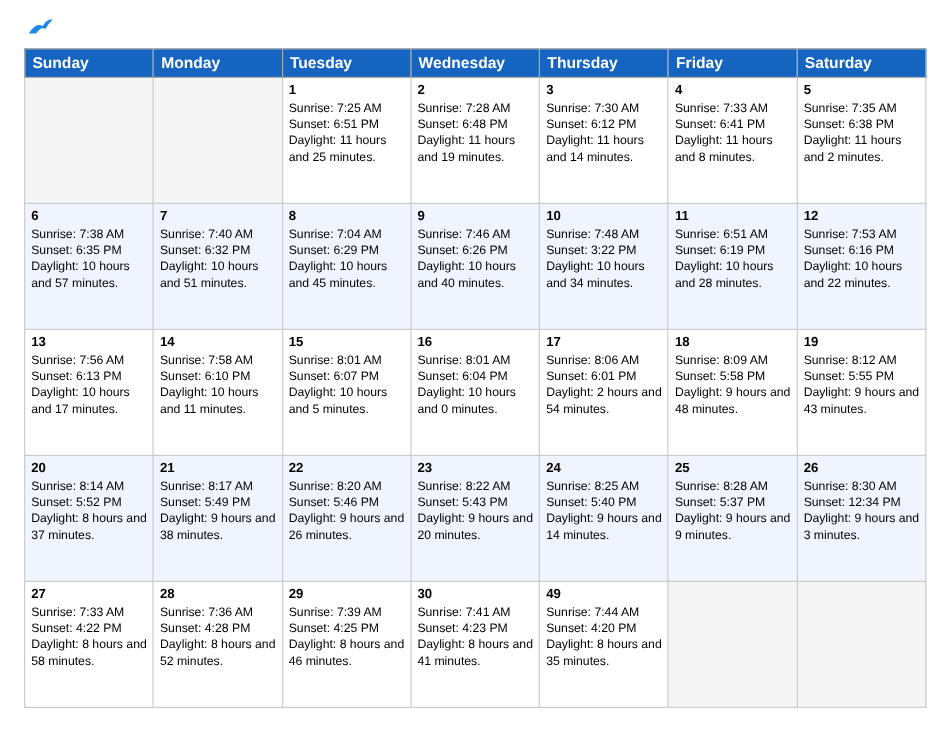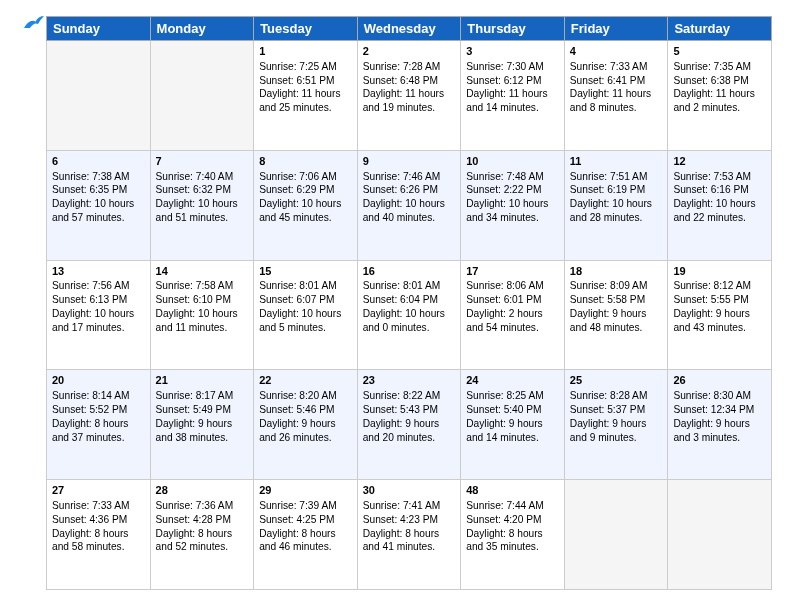--- a/index.html
+++ b/index.html
@@ -8,21 +8,21 @@
       background: #fff;
       width: 792px;
       height: 612px;
       overflow: hidden;
     }
     .page {
       width: 792px;
       height: 612px;
       padding: 16px 20px 22px 20px;
       display: flex;
-      flex-direction: row;
+      flex-direction: column;
     }
     .header {
       display: flex;
       justify-content: space-between;
       align-items: flex-start;
       margin-bottom: 8px;
     }
     .logo {
       display: flex;
       flex-direction: column;
@@ -154,39 +154,39 @@
             <div>Daylight: 10 hours and 57 minutes.</div>
           </td>
           <td>
             <span class="day-num">7</span>
             <div>Sunrise: 7:40 AM</div>
             <div>Sunset: 6:32 PM</div>
             <div>Daylight: 10 hours and 51 minutes.</div>
           </td>
           <td>
             <span class="day-num">8</span>
-            <div>Sunrise: 7:06 AM</div>
+            <div>Sunrise: 7:04 AM</div>
             <div>Sunset: 6:29 PM</div>
             <div>Daylight: 10 hours and 45 minutes.</div>
           </td>
           <td>
             <span class="day-num">9</span>
             <div>Sunrise: 7:46 AM</div>
             <div>Sunset: 6:26 PM</div>
             <div>Daylight: 10 hours and 40 minutes.</div>
           </td>
           <td>
             <span class="day-num">10</span>
             <div>Sunrise: 7:48 AM</div>
-            <div>Sunset: 2:22 PM</div>
+            <div>Sunset: 3:22 PM</div>
             <div>Daylight: 10 hours and 34 minutes.</div>
           </td>
           <td>
             <span class="day-num">11</span>
-            <div>Sunrise: 7:51 AM</div>
+            <div>Sunrise: 6:51 AM</div>
             <div>Sunset: 6:19 PM</div>
             <div>Daylight: 10 hours and 28 minutes.</div>
           </td>
           <td>
             <span class="day-num">12</span>
             <div>Sunrise: 7:53 AM</div>
             <div>Sunset: 6:16 PM</div>
             <div>Daylight: 10 hours and 22 minutes.</div>
           </td>
         </tr>
@@ -275,21 +275,21 @@
             <span class="day-num">26</span>
             <div>Sunrise: 8:30 AM</div>
             <div>Sunset: 12:34 PM</div>
             <div>Daylight: 9 hours and 3 minutes.</div>
           </td>
         </tr>
         <tr>
           <td>
             <span class="day-num">27</span>
             <div>Sunrise: 7:33 AM</div>
-            <div>Sunset: 4:36 PM</div>
+            <div>Sunset: 4:22 PM</div>
             <div>Daylight: 8 hours and 58 minutes.</div>
           </td>
           <td>
             <span class="day-num">28</span>
             <div>Sunrise: 7:36 AM</div>
             <div>Sunset: 4:28 PM</div>
             <div>Daylight: 8 hours and 52 minutes.</div>
           </td>
           <td>
             <span class="day-num">29</span>
@@ -297,21 +297,21 @@
             <div>Sunset: 4:25 PM</div>
             <div>Daylight: 8 hours and 46 minutes.</div>
           </td>
           <td>
             <span class="day-num">30</span>
             <div>Sunrise: 7:41 AM</div>
             <div>Sunset: 4:23 PM</div>
             <div>Daylight: 8 hours and 41 minutes.</div>
           </td>
           <td>
-            <span class="day-num">48</span>
+            <span class="day-num">49</span>
             <div>Sunrise: 7:44 AM</div>
             <div>Sunset: 4:20 PM</div>
             <div>Daylight: 8 hours and 35 minutes.</div>
           </td>
           <td class="empty"></td>
           <td class="empty"></td>
         </tr>
       </tbody>
   </table>
 </div>

